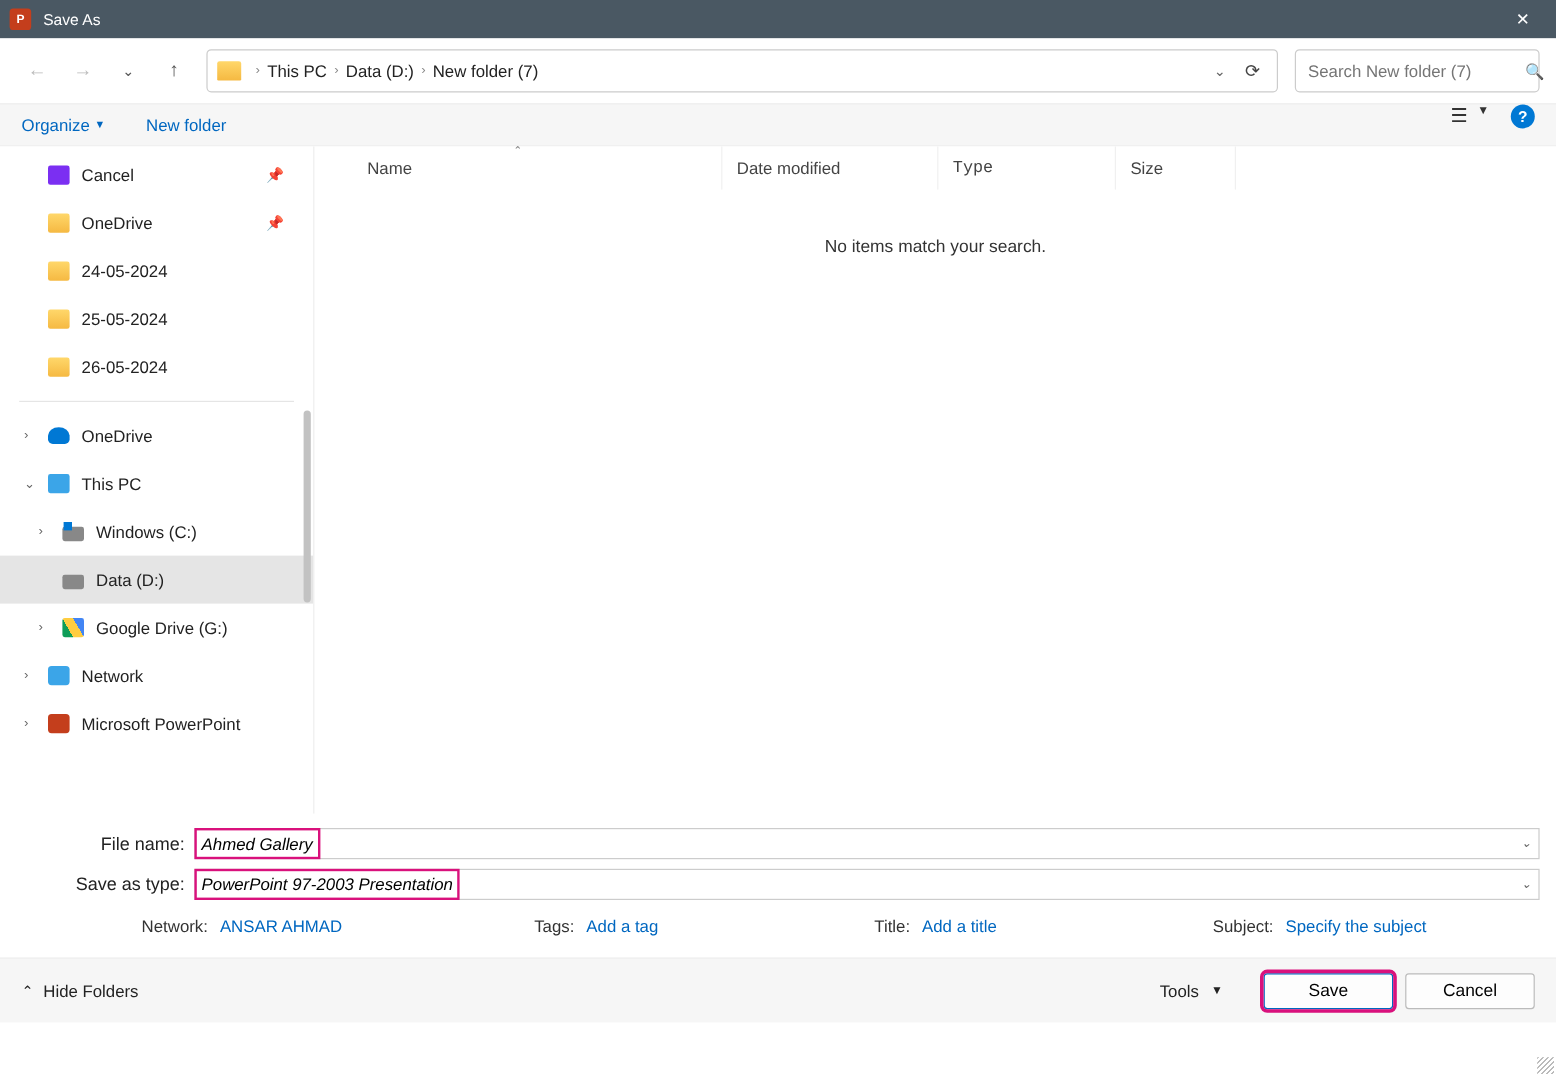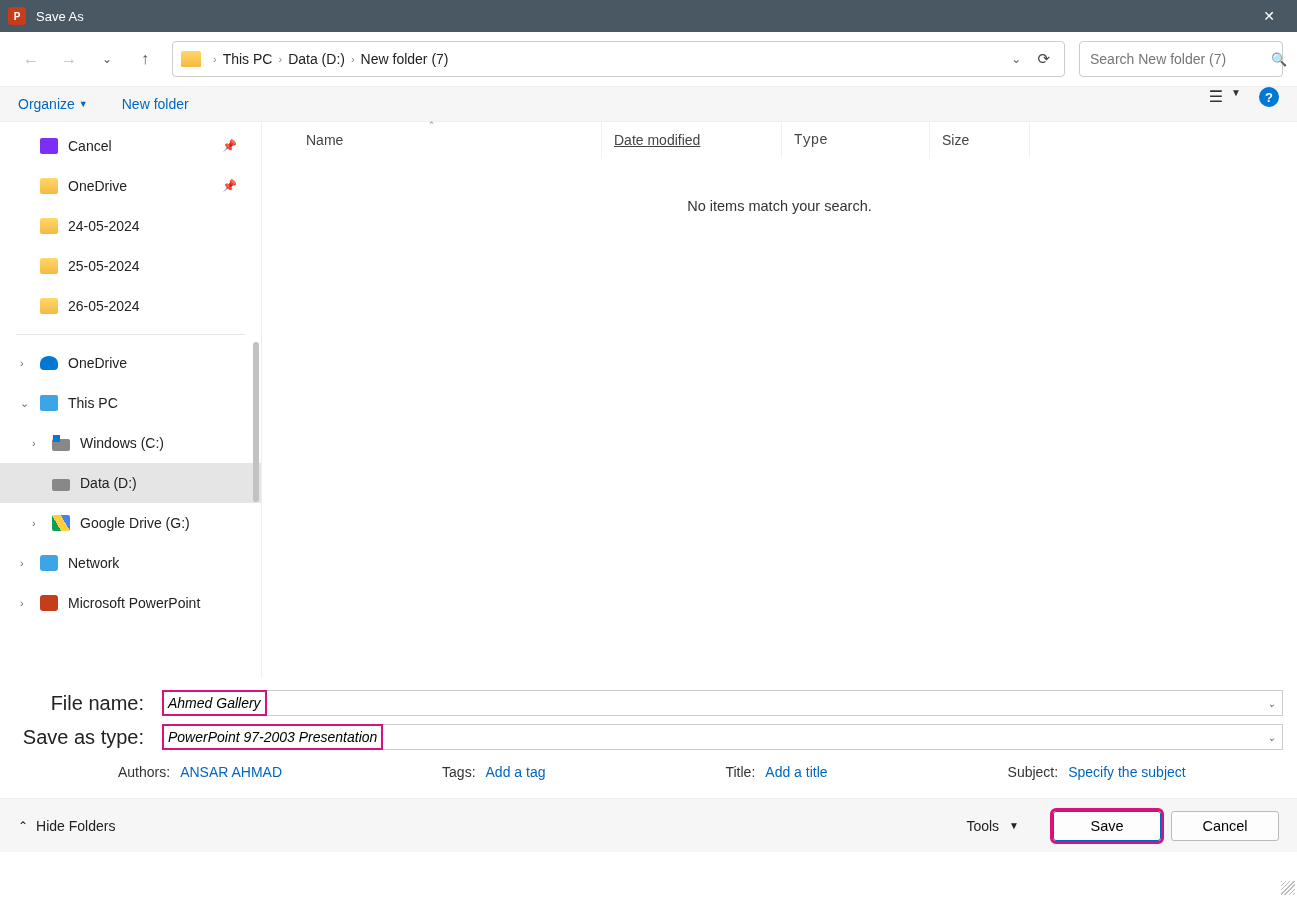--- a/index.html
+++ b/index.html
@@ -50,28 +50,28 @@
 .ticon.drive-win::after { content:""; position:absolute; left:1px; top:-4px; width:7px; height:7px; background:#0078d4; }
 .ticon.gdrive { background:linear-gradient(60deg,#0f9d58 33%,#ffcd40 33% 66%,#4285f4 66%); border-radius:2px; }
 .ticon.net { background:#3ba5e8; border-radius:3px; }
 .ticon.ppt { background:#c43e1c; border-radius:3px; }
 
 .listpane { flex:1; display:flex; flex-direction:column; }
 .list-header { height:36px; display:flex; align-items:center; font-size:14px; color:#444; }
 .list-header .col { padding:0 12px; height:100%; display:flex; align-items:center; border-right:1px solid #f0f0f0; cursor:pointer; position:relative; }
 .list-header .sort-ind { position:absolute; left:50%; top:-2px; transform:translateX(-50%); font-size:9px; color:#888; }
 .col.name { width:340px; padding-left:44px; }
-.col.date { width:180px;text-decoration:underline; }
+.col.date { width:180px; }
 .col.type { width:148px;font-family:Liberation Mono, monospace; }
 .col.size { width:100px; }
 .list-body { flex:1; display:flex; justify-content:center; padding-top:40px; color:#333; font-size:14.5px; }
 
 .formarea { padding:12px 14px 8px 14px; background:#fff; }
 .form-row { display:flex; align-items:center; margin-bottom:8px; }
-.form-row .lbl { width:148px; text-align:right; padding-right:18px; font-size:20px; color:#222; }
+.form-row .lbl { width:148px; text-align:right; padding-right:8px; font-size:15px; color:#222; }
 .form-row .field { flex:1; height:26px; border:1px solid #ccc; display:flex; align-items:center; padding:0 6px; font-size:14px; position:relative;font-style:italic; }
 .form-row .field .hl { border:2.5px solid #d9117c; padding:0 4px; height:26px; display:flex; align-items:center; margin:-1px -7px; }
 .form-row .field .dd { position:absolute; right:6px; color:#666; font-size:10px; }
 .meta-row { display:flex; padding:6px 0 10px 104px; gap:0; font-size:14px; }
 .meta-row .mgrp { display:flex; align-items:center; margin-right:60px; }
 .meta-row .mlbl { color:#333; margin-right:10px; }
 .meta-row .mval { color:#0067c0; cursor:pointer; }
 .meta-row .mval.filled { color:#0067c0; }
 
 .footer { height:54px; background:#f6f6f6; border-top:1px solid #eee; display:flex; align-items:center; padding:0 18px; }
@@ -213,21 +213,21 @@
   </div>
   <div class="form-row">
     <div class="lbl">Save as type:</div>
     <div class="field">
       <span class="hl">PowerPoint 97-2003 Presentation</span>
       <span class="dd">⌄</span>
     </div>
   </div>
   <div class="meta-row">
     <div class="mgrp">
-        <span class="mlbl">Authors:</span>
+        <span class="mlbl">Network:</span>
         <span class="mval filled">ANSAR AHMAD</span>
       </div>
     <div class="mgrp" style="margin-left:100px;">
         <span class="mlbl">Tags:</span>
         <span class="mval">Add a tag</span>
       </div>
     <div class="mgrp" style="margin-left:120px;">
         <span class="mlbl">Title:</span>
         <span class="mval">Add a title</span>
       </div>

